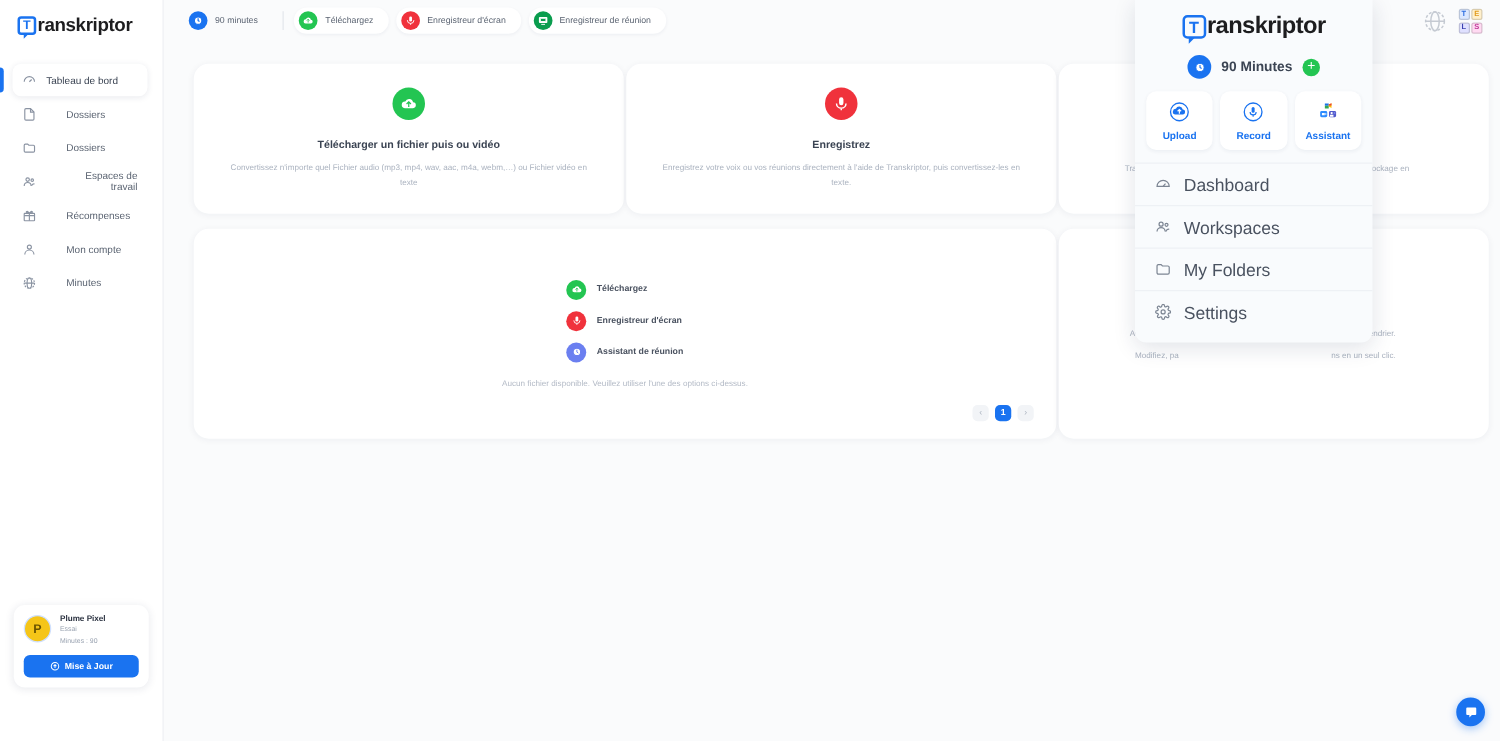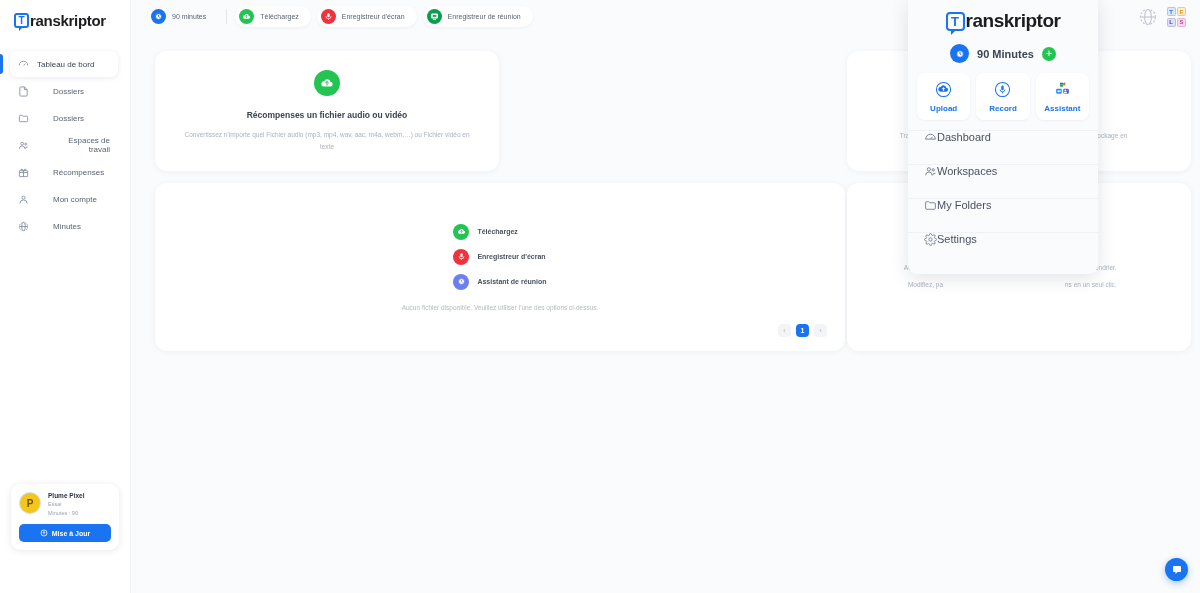--- a/index.html
+++ b/index.html
@@ -174,22 +174,22 @@
     flex: 1; background: #fff; border-radius: 8px; padding: 8px 0 7px;
     display: flex; flex-direction: column; align-items: center; gap: 6px; cursor: pointer;
     box-shadow: 0 1px 3px rgba(25,40,80,.05);
   }
   .p-tile-label { font-size: 8px; color: #1a73f0; font-weight: bold; }
   .p-tile-ico { height: 17px; display: flex; align-items: center; justify-content: center; }
   .p-tile-ico svg { width: 17px; height: 17px; }
 
   .p-menu { padding: 0 0 0 0; }
   .p-item {
-    display: flex; 
-    height: 34px; padding: 0 16px; font-size: 11px; color: #4a5260; cursor: pointer;
+    display: flex; align-items: center; gap: 10px;
+    height: 34px; padding: 0 16px; font-size: 14px; color: #4a5260; cursor: pointer;
     border-top: 1px solid #eef1f5;
   }
   .p-item svg { width: 13px; height: 13px; color: #7c8593; flex: 0 0 13px; }
 
   
   .chat-btn {
     position: absolute; right: 12px; bottom: 12px;
     width: 23px; height: 23px; border-radius: 50%; background: #1a73f0;
     display: flex; align-items: center; justify-content: center; cursor: pointer;
     box-shadow: 0 2px 7px rgba(26,115,240,.4); z-index: 30;
@@ -353,25 +353,38 @@
 <div id="main">
 
   <div class="card" style="left:24px; top:18px; width:344px; height:120px;">
     <div class="card-c">
       <div class="big-ico" style="background:#23c552">
         <svg viewBox="0 0 24 24" fill="#fff">
             <path d="M6.5 18h11a4 4 0 0 0 .4-8A5.5 5.5 0 0 0 7.3 9 4.5 4.5 0 0 0 6.5 18z"></path>
             <path d="M12 16.5V9.5M9 12.3L12 9.4l3 2.9" stroke="#23c552" stroke-width="1.7" fill="none"></path>
           </svg>
       </div>
-      <div class="card-title">Récompenses un fichier audio ou vidéo</div>
+      <div class="card-title">Télécharger un fichier puis ou vidéo</div>
       <div class="card-desc">Convertissez n'importe quel Fichier audio (mp3, mp4, wav, aac, m4a, webm,…) ou Fichier vidéo en texte</div>
     </div>
   </div>
 
+  <div class="card" style="left:370px; top:18px; width:344px; height:120px;">
+    <div class="card-c">
+      <div class="big-ico" style="background:#f0323c">
+        <svg viewBox="0 0 24 24" fill="#fff">
+            <rect x="9" y="3" width="6" height="11" rx="3"></rect>
+            <path d="M5.5 11.5a6.5 6.5 0 0 0 13 0" stroke="#fff" stroke-width="2" fill="none"></path>
+            <path d="M12 18.5v2.5" stroke="#fff" stroke-width="2"></path>
+          </svg>
+      </div>
+      <div class="card-title">Enregistrez</div>
+      <div class="card-desc">Enregistrez votre voix ou vos réunions directement à l'aide de Transkriptor, puis convertissez-les en texte.</div>
+    </div>
+  </div>
 
   <div class="card clipped" style="left:716px; top:18px; width:344px; height:120px;">
     <div style="position:absolute; left:10px; top:79px; width:120px;" class="clip-text">Transkriptor</div>
     <div style="position:absolute; right:8px; top:58px; width:110px; text-align:left;" class="clip-text">d</div>
     <div style="position:absolute; right:8px; top:79px; width:110px; text-align:left;" class="clip-text">u d'un stockage en</div>
   </div>
 
   <div class="card" style="left:24px; top:150px; width:690px; height:168px;">
     <div class="card-c" style="justify-content:center;">
       <div class="opt-list">

